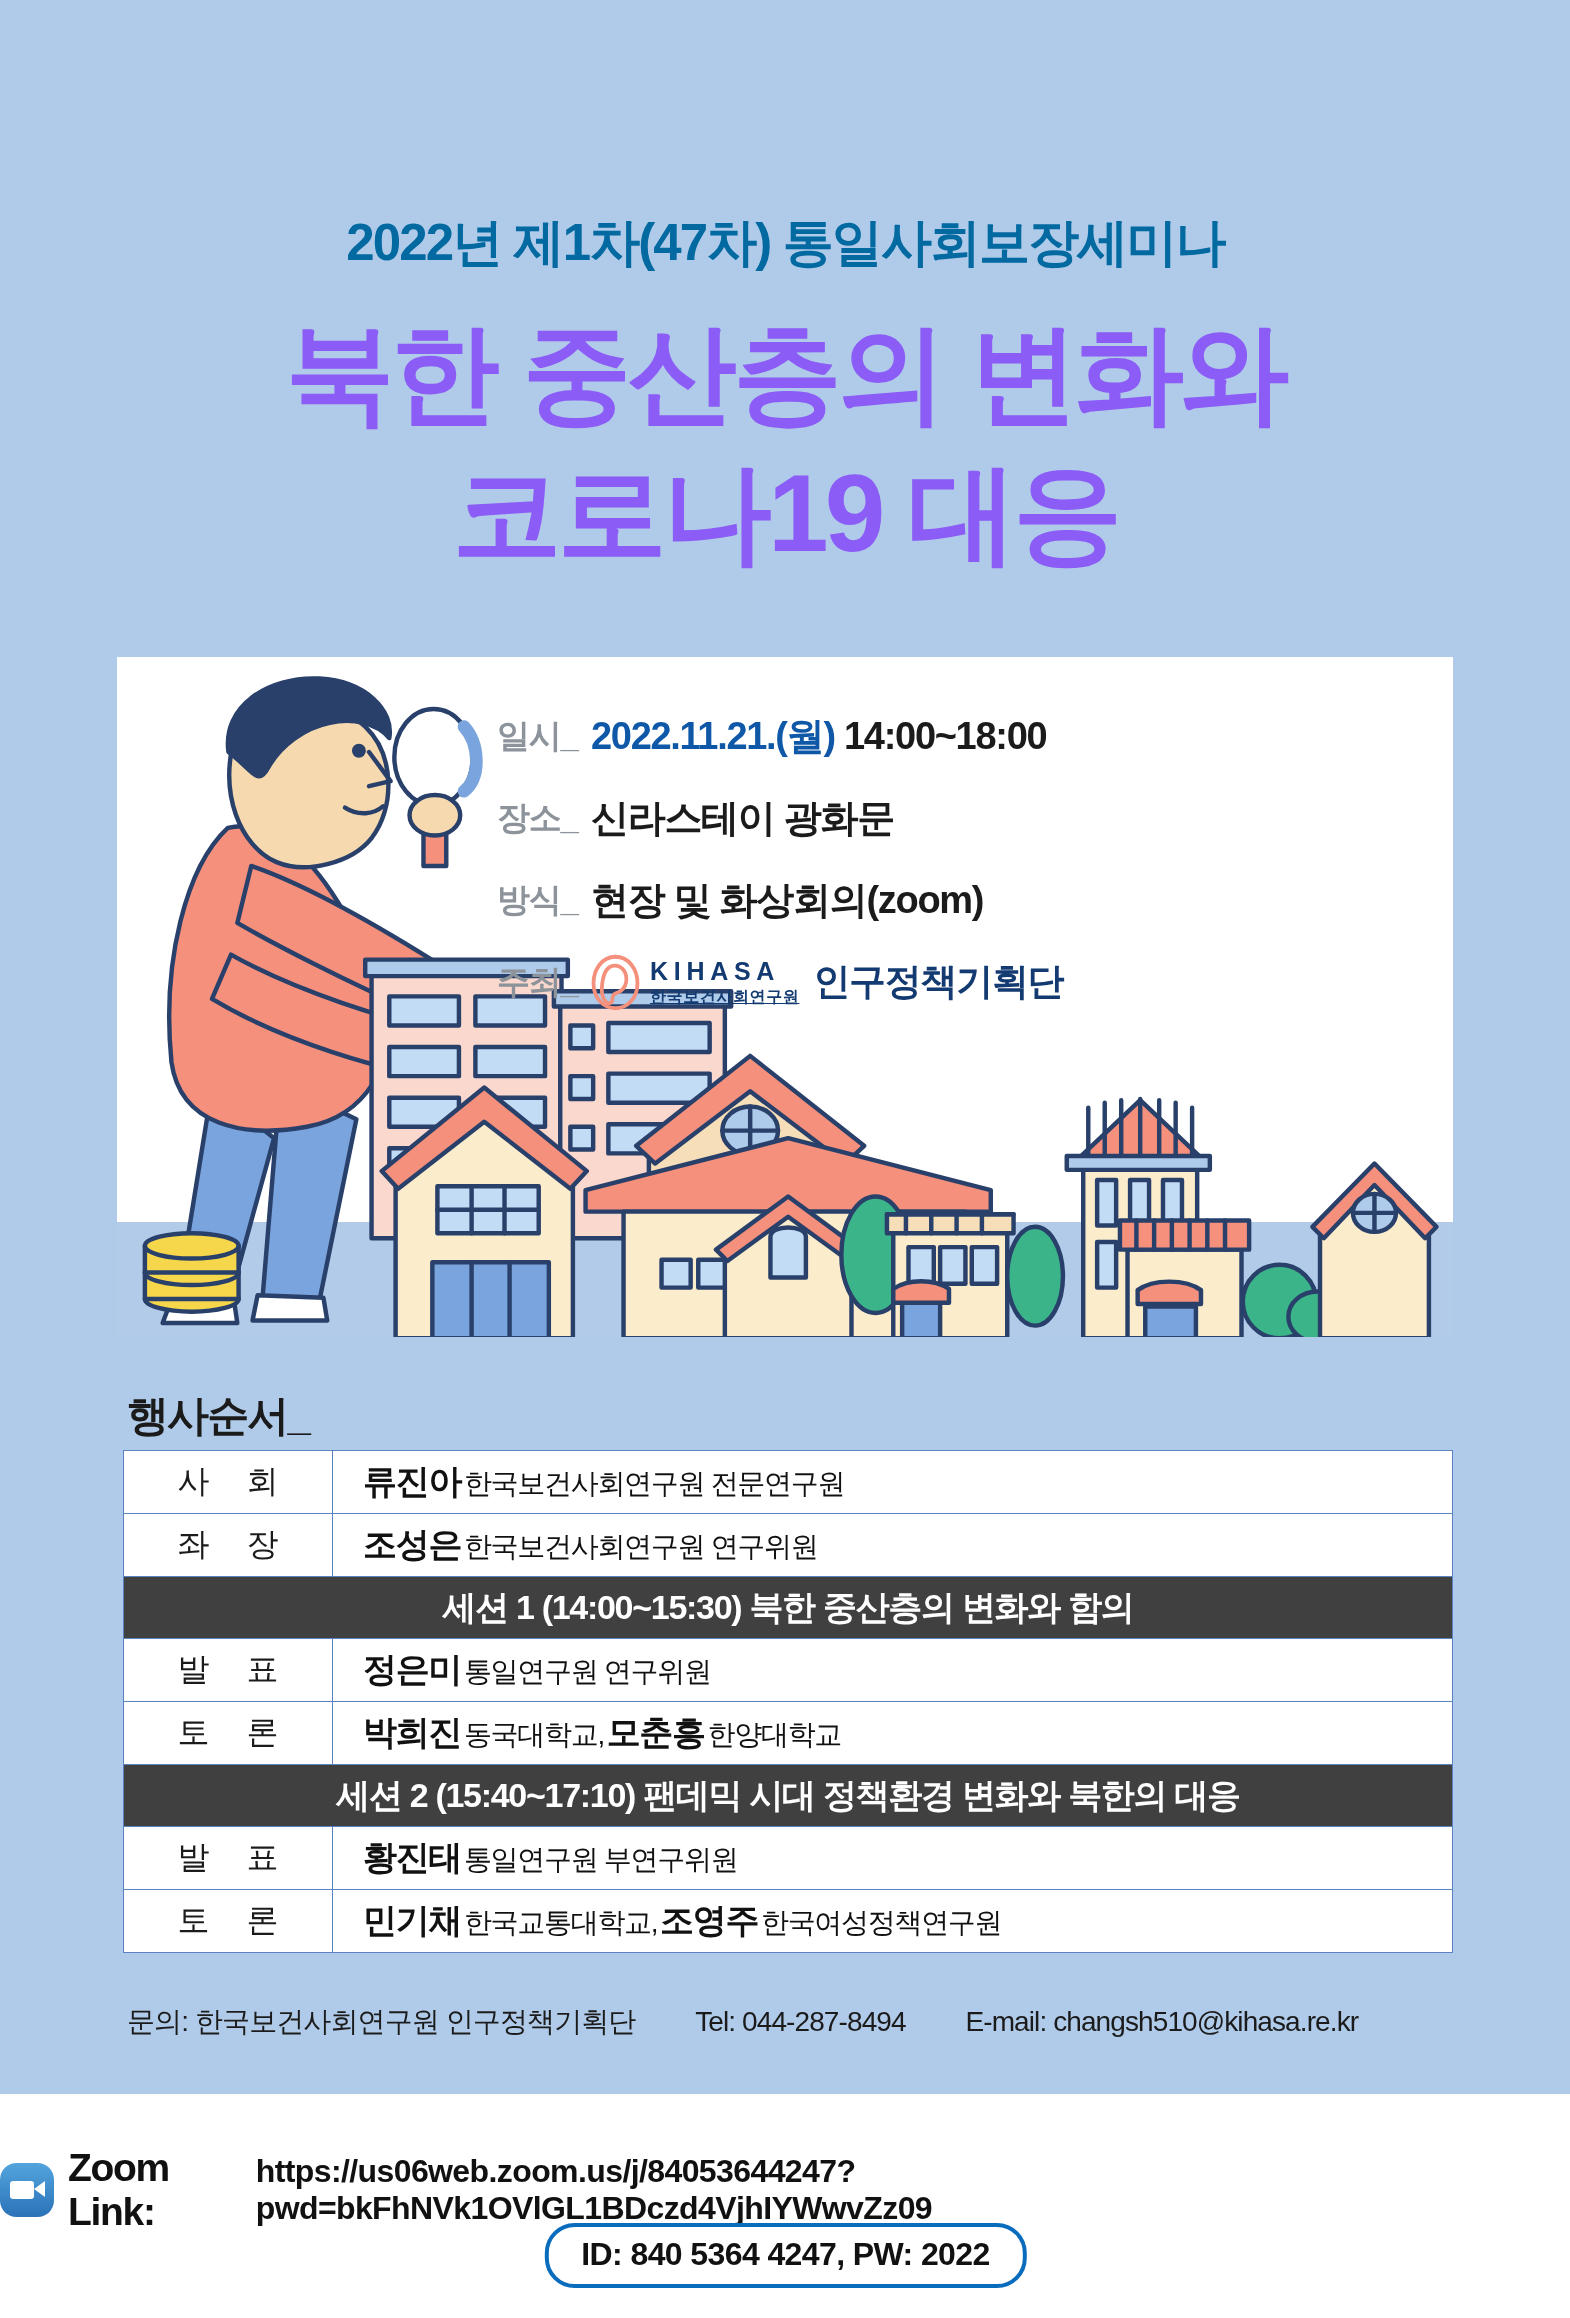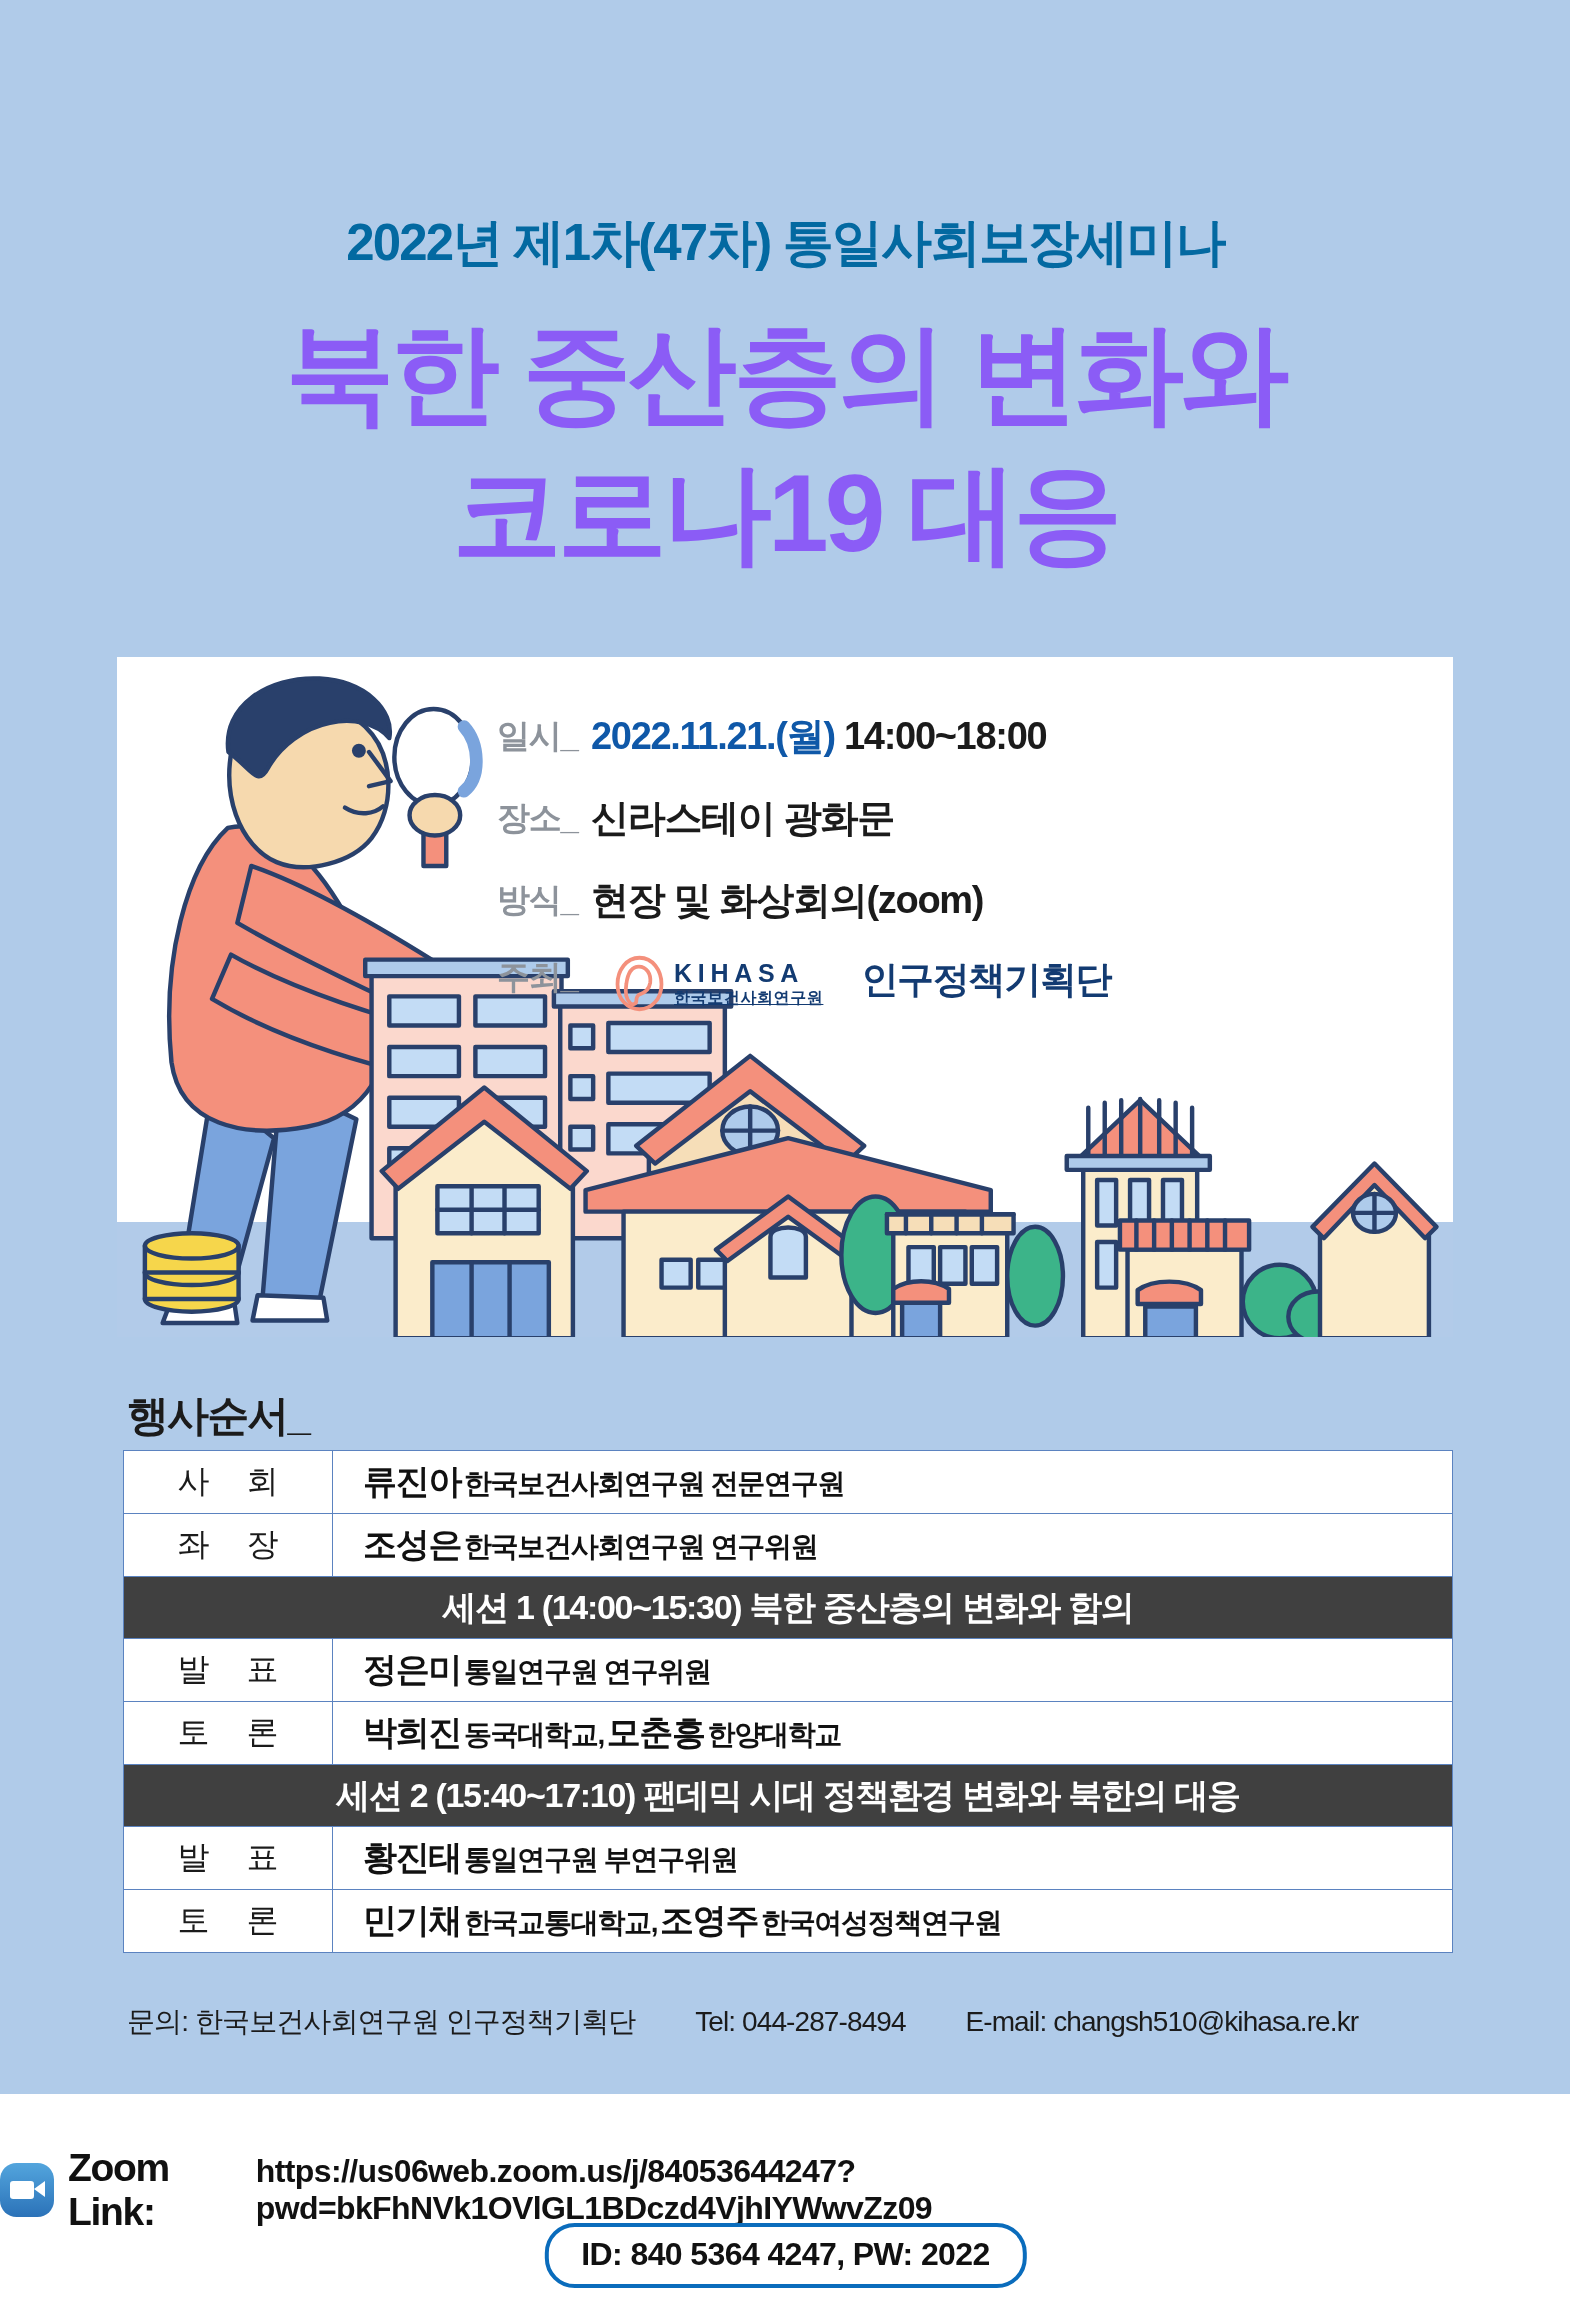--- a/index.html
+++ b/index.html
@@ -82,21 +82,21 @@
   .info-label {
     width:94px; flex:0 0 94px;
     font-size:33px; font-weight:bold; color:#8d939b;
     letter-spacing:-1.3px;
   }
   .info-value { font-size:38px; font-weight:bold; color:#1b1b1b; letter-spacing:-1.3px; white-space:nowrap;}
   .info-value .hl { color:#0f58a8; }
   .info-value .tm { color:#1b1b1b; }
 
   
-  .host-row { display:flex; align-items:flex-start;gap:24px; }
+  .host-row { display:flex; align-items:center; }
   .kihasa {
     display:flex; align-items:center; gap:10px;
   }
   .kihasa-mark { width:49px; height:57px; flex:0 0 49px; }
   .kihasa-text { display:flex; flex-direction:column; line-height:1;}
   .kihasa-en {
     font-size:25px; font-weight:bold; color:#133b72;
     letter-spacing:5.7px; font-family:"Liberation Sans", sans-serif;
   }
   .kihasa-kr { font-size:16px; font-weight:bold; color:#133b72; letter-spacing:0.6px; margin-top:4.4px;text-decoration:underline;}
@@ -118,21 +118,21 @@
     border:1.3px solid #5b83c0;
     background:#ffffff; height:63px;
   }
   td.role {
     width:209px; text-align:center;
     font-size:32px; font-weight:500; color:#1b1b1b; letter-spacing:14px;
     text-indent:14px;
   }
   td.person { padding-left:30px; }
   .pname { font-size:34px; font-weight:bold; color:#111; letter-spacing:-1.3px; }
-  .paff  { font-size:28px; font-weight:700; color:#111; letter-spacing:-1.3px; }
+  .paff  { font-size:28px; font-weight:400; color:#111; letter-spacing:-1.3px; }
   tr.session td {
     background:#404040; border:1.3px solid #5b83c0;
     text-align:center; height:62px;
     font-size:34px; font-weight:bold; color:#ffffff; letter-spacing:-1.3px;
   }
   .contact {
     position:absolute; left:127px; top:2003px;
     font-size:28px; color:#1b1b1b; letter-spacing:-0.9px;
   }
   .contact .cs { display:inline-block; width:46px; }

